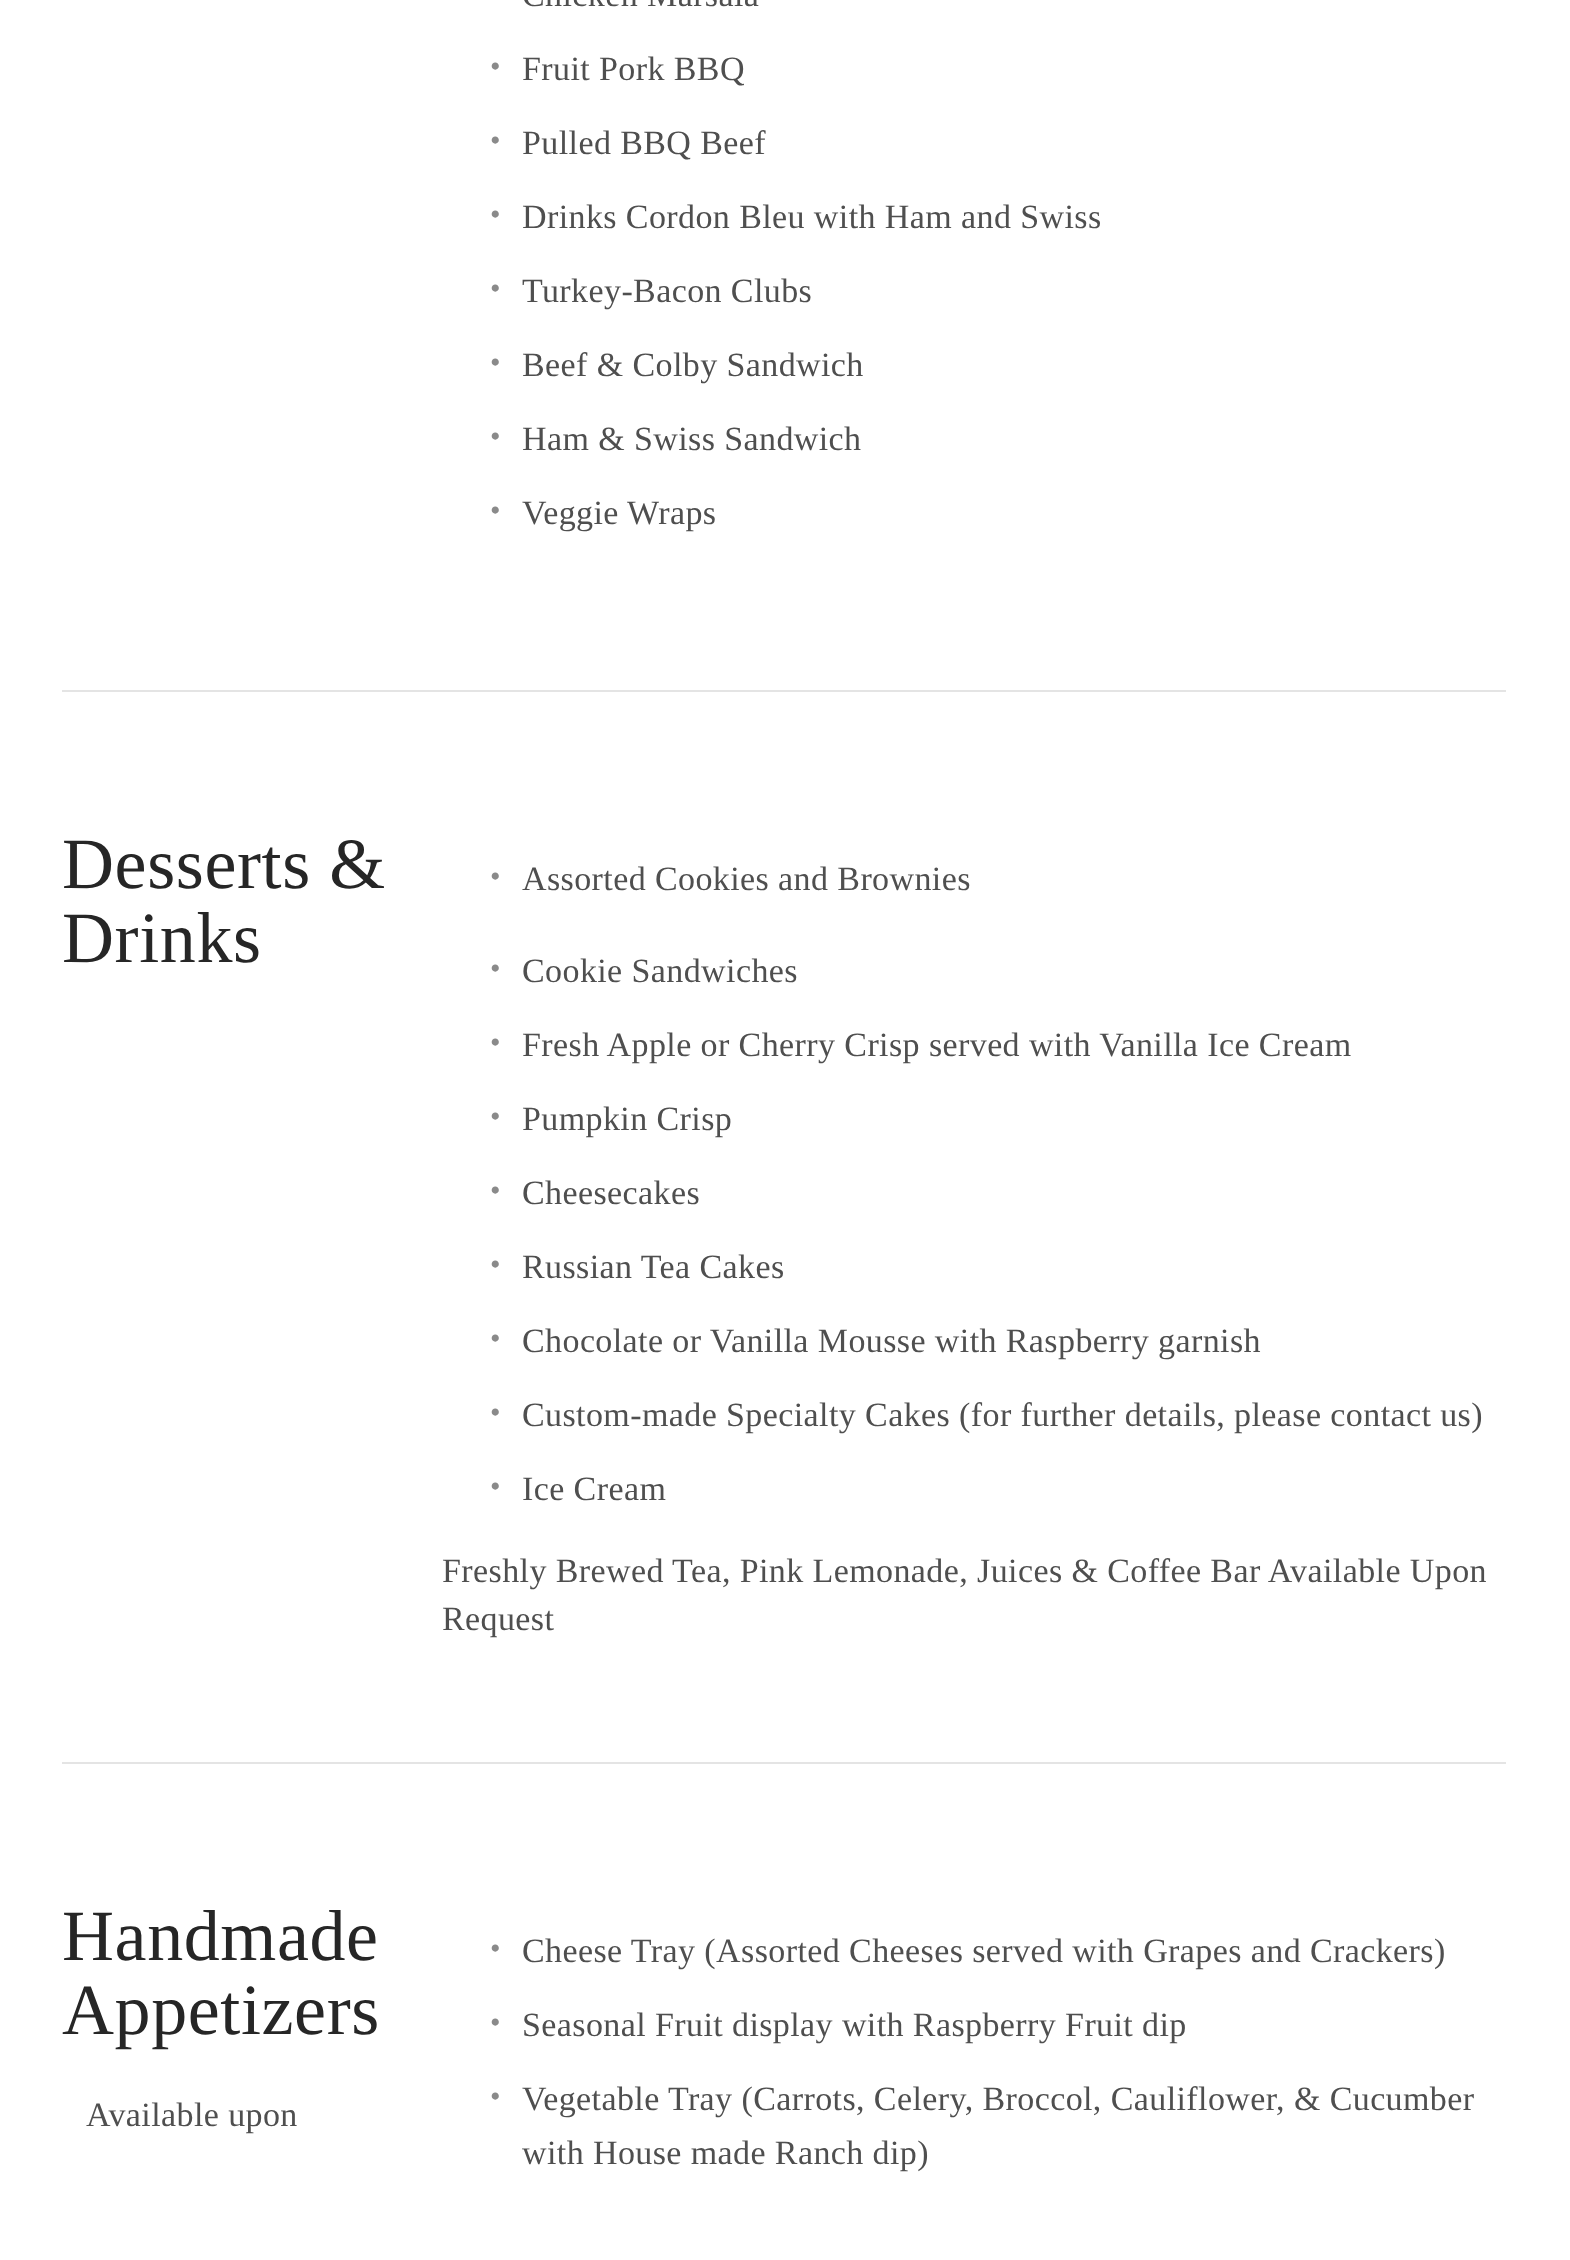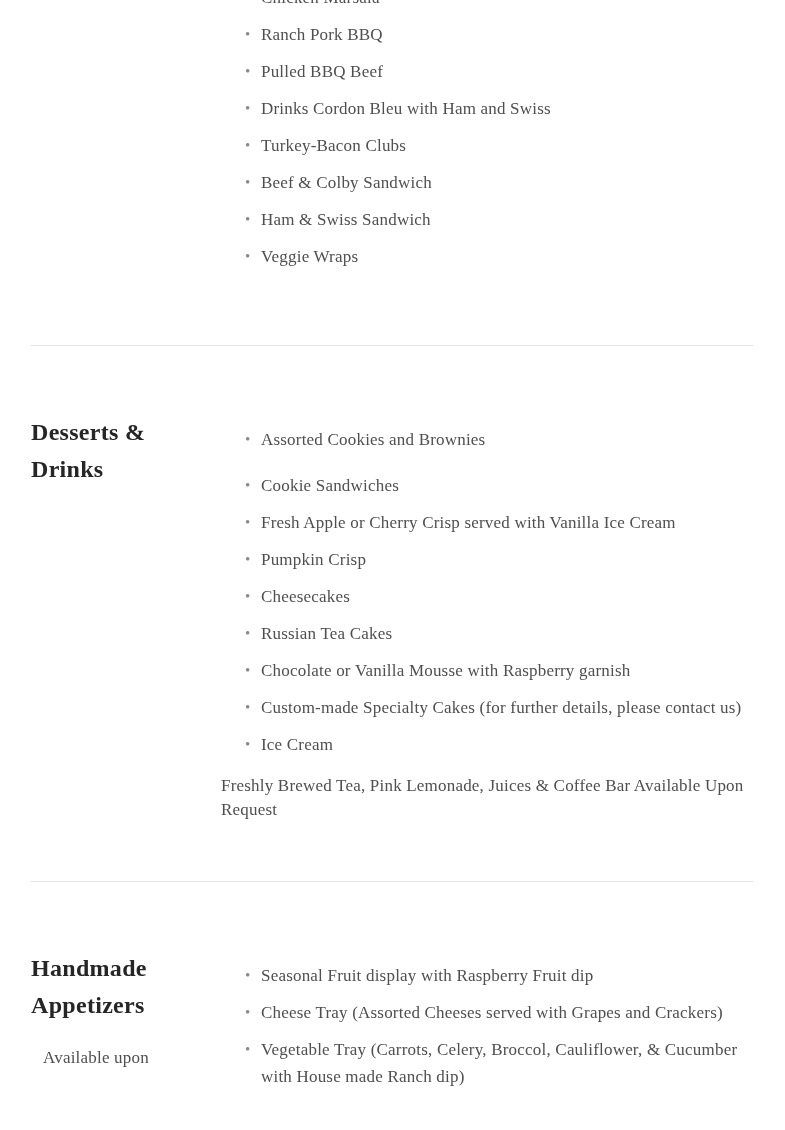--- a/index.html
+++ b/index.html
@@ -17,21 +17,21 @@
     color:var(--body);
   }
   .page{ padding:0 32px 0 31px; }
 
   .menu-section{ display:grid; grid-template-columns:190px 1fr; }
   .menu-section.with-heading{ padding-top:68px; }
 
   .col-left{ padding-right:10px; }
   .section-title{
     margin:0; max-width:175px;
-    font-size:24px; line-height:37px; font-weight:bold;
+    font-size:36px; line-height:37px; font-weight:normal;
     color:var(--heading); letter-spacing:0.3px;
   }
   .availability{
     margin:20px 0 0 12px;
     font-size:17px; line-height:28px; letter-spacing:0.2px;
     color:var(--body);
   }
 
   .menu-list{ list-style:none; margin:0; padding:0; }
   .col-right .menu-list{ margin-top:12px; }
@@ -64,21 +64,21 @@
 </head>
 <body>
 
 <div class="page">
 
   <section class="menu-section section-top">
     <div class="col-left"></div>
     <div class="col-right">
       <ul class="menu-list">
           <li>Chicken Marsala</li>
-          <li>Ranch Pork BBQ</li>
+          <li>Fruit Pork BBQ</li>
           <li>Pulled BBQ Beef</li>
           <li>Drinks Cordon Bleu with Ham and Swiss</li>
           <li>Turkey-Bacon Clubs</li>
           <li>Beef &amp; Colby Sandwich</li>
           <li>Ham &amp; Swiss Sandwich</li>
           <li>Veggie Wraps</li>
         </ul>
     </div>
   </section>
 
@@ -106,20 +106,20 @@
 
   <hr class="divider second">
 
   <section class="menu-section with-heading section-appetizers">
     <div class="col-left">
       <h2 class="section-title">Handmade Appetizers</h2>
       <p class="availability">Available upon</p>
     </div>
     <div class="col-right">
       <ul class="menu-list">
+          <li>Cheese Tray (Assorted Cheeses served with Grapes and Crackers)</li>
           <li>Seasonal Fruit display with Raspberry Fruit dip</li>
-          <li>Cheese Tray (Assorted Cheeses served with Grapes and Crackers)</li>
           <li>Vegetable Tray (Carrots, Celery, Broccol, Cauliflower, &amp; Cucumber with House made Ranch dip)</li>
         </ul>
     </div>
   </section>
 
 </div>
 
 </body></html>

